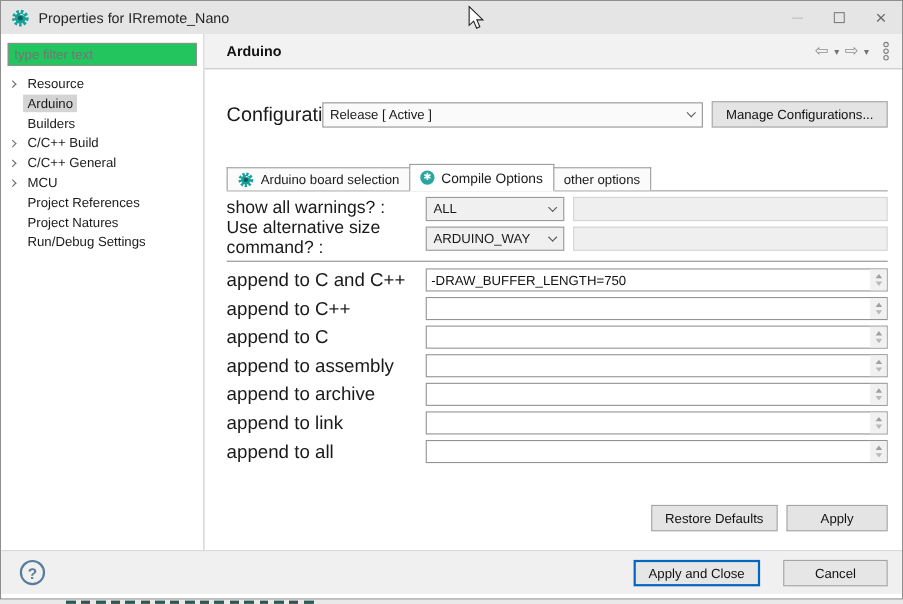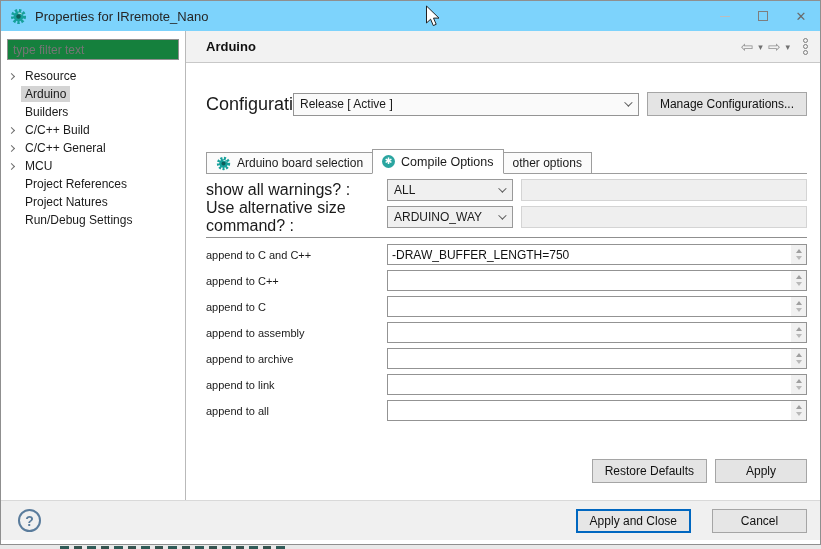--- a/index.html
+++ b/index.html
@@ -8,35 +8,35 @@
   .screen { position:relative; width:821px; height:549px; overflow:hidden;
             background:linear-gradient(#f0f0f0,#f0f0f0); }
   .desktop-sliver { position:absolute; left:0; bottom:0; width:821px; height:4px; background:#e9e9e9; }
   .desktop-sliver .glyphs { position:absolute; left:60px; bottom:0; width:230px; height:3px;
       background:repeating-linear-gradient(90deg,#2f5b57 0 9px, transparent 9px 14px, #35544f 14px 22px, transparent 22px 27px); }
 
   .dialog { position:absolute; left:0; top:0; width:821px; height:545px; background:#ffffff;
             border:1px solid #8f8f8f; }
 
   
-  .titlebar { position:absolute; left:0; top:0; right:0; height:30px; background:#7dd3fc;
+  .titlebar { position:absolute; left:0; top:0; right:0; height:30px; background:#e5e5e5;
               display:flex; align-items:center;justify-content:space-between; }
   .titlebar .app-icon { margin-left:9px; width:17px; height:17px; flex:0 0 auto; }
   .titlebar .title { margin-left:8px; font-size:13px; color:#262626; }
   .win-controls { margin-left:auto; display:flex; height:30px; }
   .win-btn { width:38px; height:30px; display:flex; align-items:center; justify-content:center; cursor:default; }
   .glyph-min { width:10px; height:1px; background:#bdbdbd; }
   .glyph-max { width:10px; height:10px; border:1px solid #7e7e7e; }
   .glyph-close { font-size:13px; color:#6a6a6a; line-height:1; }
 
   
   .sidebar { position:absolute; left:0; top:30px; width:184px; bottom:44px; background:#fff; }
   .divider-v { position:absolute; left:184px; top:30px; width:1px; bottom:44px; background:#b9b9b9; }
   .filter { position:absolute; left:6px; top:8px; width:172px; height:21px; border:1px solid #8f8f8f;
-            padding:0 5px; font:12px "Liberation Sans",sans-serif; color:#1a1a1a; background:#15803d; }
+            padding:0 5px; font:12px "Liberation Sans",sans-serif; color:#1a1a1a; background:#22c55e; }
   .filter::placeholder { color:#757575; }
   .tree { position:absolute; left:0; top:36px; right:0; }
   .tree-item { height:18px; display:flex; align-items:center; cursor:default; }
   .tree-item .chev-box { width:20px; display:flex; justify-content:center; }
   .chev { width:5px; height:5px; border-top:1px solid #6e6e6e; border-right:1px solid #6e6e6e;
           transform:rotate(45deg); }
   .tree-item .lbl { padding:1px 4px; white-space:nowrap; }
   .tree-item.selected .lbl { background:#d4d4d4; }
 
   
@@ -82,21 +82,21 @@
   .opt-row { display:flex; align-items:center; height:22px; margin-top:5px; }
   .opt-row:first-of-type { margin-top:13px; }
   .opt-row .olabel { width:181px; font-size:16px; }
   .opt-combo { width:126px; height:22px; background:#f0f0f0; border:1px solid #999;justify-content:center; }
   .disabled-field { flex:1; height:22px; background:#efefef; border:1px solid #d4d4d4; margin-left:8px; }
 
   .separator { margin:9px 0 6px 0; border:none; border-top:1px solid #8f8f8f; height:0; }
 
   
   .append-row { display:flex; align-items:center; height:21px; margin-bottom:5px; }
-  .append-row .alabel { width:181px; font-size:11px; }
+  .append-row .alabel { width:181px; font-size:17px; }
   .append-field { flex:1; height:21px; border:1px solid #939393; background:#fff; display:flex; }
   .append-field input { flex:1; border:none; outline:none; padding:0 4px;
                         font:12px "Liberation Sans",sans-serif; color:#111; background:transparent; }
   .spinner { width:15px; background:#f1f1f1; display:flex; flex-direction:column; align-items:center;
              justify-content:center; gap:3px; cursor:default; }
   .tri-up { width:0; height:0; border-left:3px solid transparent; border-right:3px solid transparent;
             border-bottom:4px solid #9f9f9f; }
   .tri-down { width:0; height:0; border-left:3px solid transparent; border-right:3px solid transparent;
               border-top:4px solid #b9b9b9; }
 

